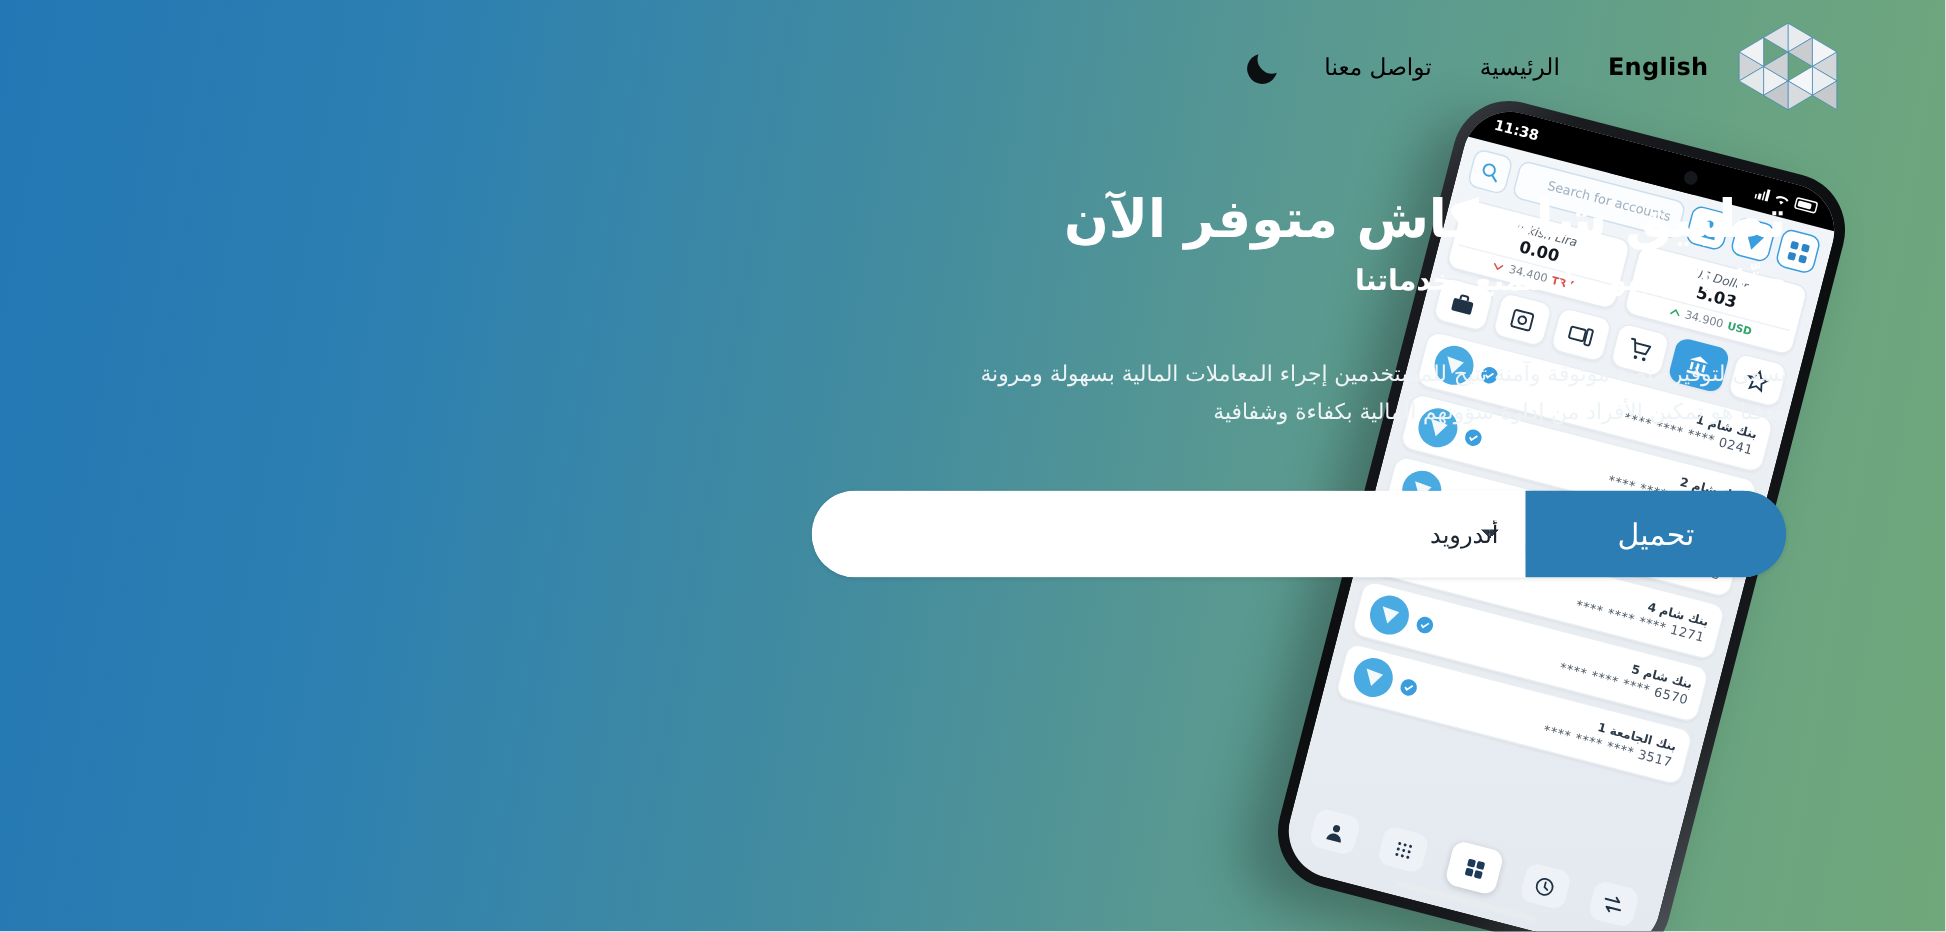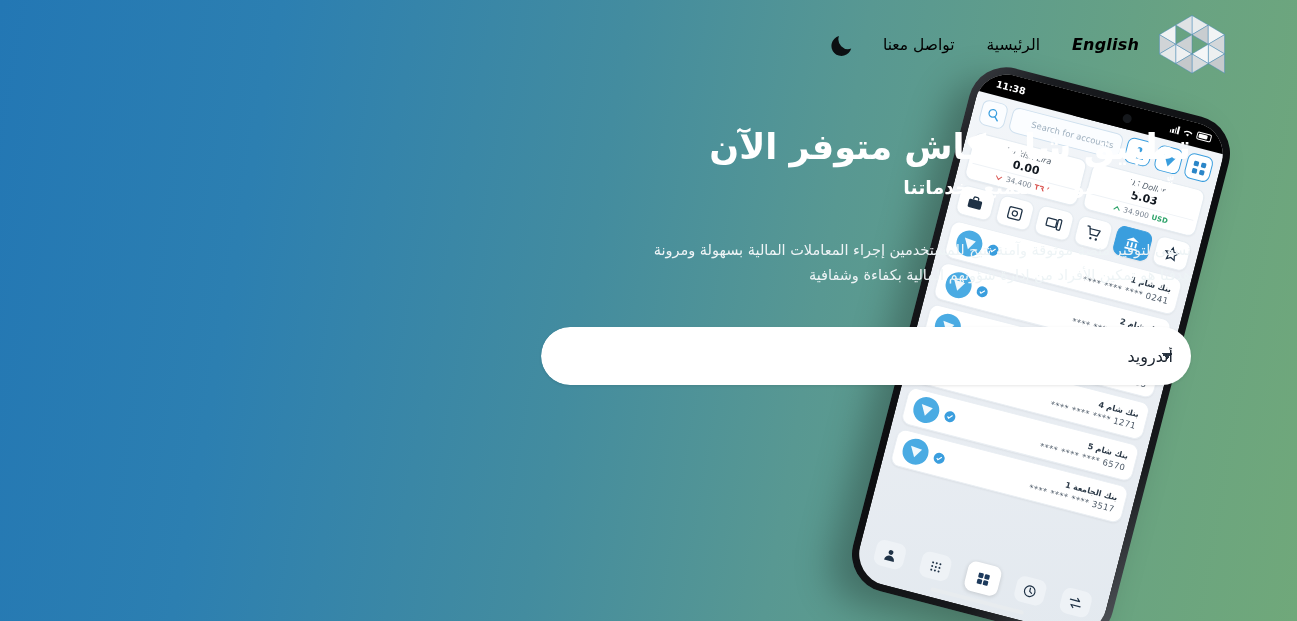--- a/index.html
+++ b/index.html
@@ -41,21 +41,20 @@
     text-decoration: none;
     padding: 6px 16px;
     white-space: nowrap;
     cursor: pointer;
     line-height: 1.2;
   }
   .nav-link.lang {
     font-weight: bold;
     font-size: 16px;
     letter-spacing: .2px;
-    font-style: italic;
   }
   .theme-toggle {
     margin-right: 8px;
     width: 34px; height: 34px;
     display: flex; align-items: center; justify-content: center;
     cursor: pointer;
     background: none; border: none;
   }
   .theme-toggle svg { width: 26px; height: 26px; display: block; }
 
@@ -356,20 +355,21 @@
   <div class="hero-para">
     <div>نسعى لتوفير منصة موثوقة وآمنة تتيح للمستخدمين إجراء المعاملات المالية بسهولة ومرونة</div>
     <div>هدفنا هو تمكين الأفراد من إدارة شؤونهم المالية بكفاءة وشفافية</div>
   </div>
 
   <div class="dl-row">
     <select class="os-select">
       <option>أندرويد</option>
       <option>iOS</option>
     </select>
+    <button class="dl-btn">تحميل</button>
   </div>
 </div>
 
 <div class="phone-stage">
   <div class="phone">
     <div class="phone-screen">
 
       <div class="screen-inner">
 
         <div class="status-bar">

